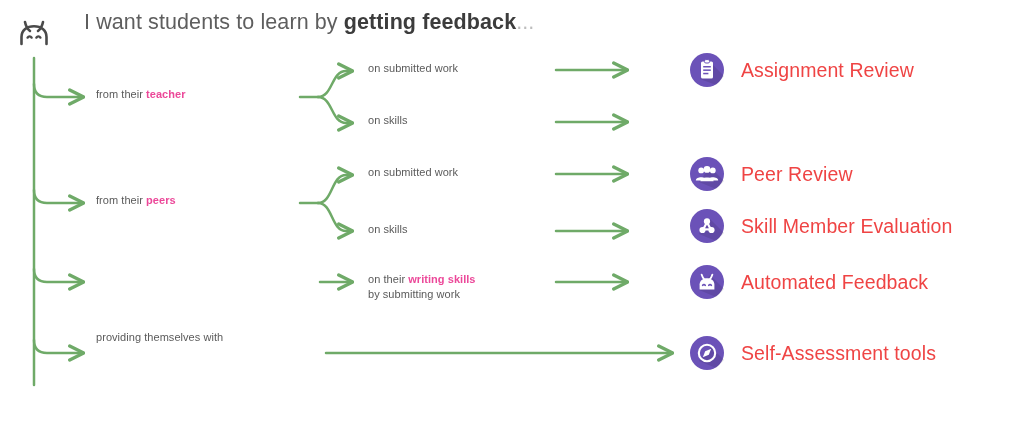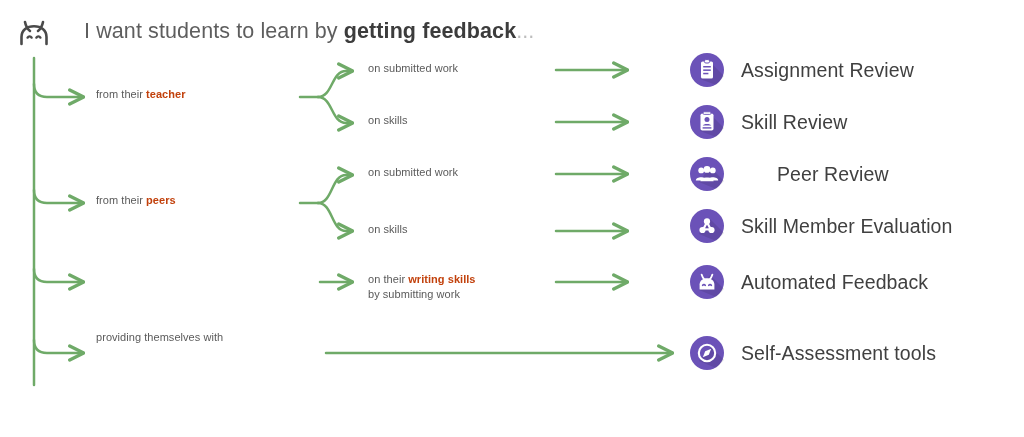--- a/index.html
+++ b/index.html
@@ -9,41 +9,41 @@
     font-family:"Liberation Sans", sans-serif;
     position:relative; overflow:hidden;
     color:#5a5a5a;
   }
   #stage { position:absolute; inset:0; width:1024px; height:437px; }
 
   
   #wires { position:absolute; left:0; top:0; width:1024px; height:437px; }
 
   
-  .header { position:absolute; left:14px; top:12px; display:flex; align-items:center; }
+  .header { position:absolute; left:14px; top:12px; display:flex; align-items:flex-start; }
   .bot-mark { width:40px; height:40px; flex:0 0 40px; }
   .header-text {
     margin-left:30px; font-size:21.5px; color:#5e5e5e;
     letter-spacing:.1px; white-space:nowrap; line-height:1;
   }
   .header-text b { font-weight:700; color:#3c3c3c; }
   .header-text .ellipsis { color:#bdbdbd; }
 
   
   .node {
     position:absolute; font-size:11px; color:#5a5a5a;
     line-height:1.32; letter-spacing:.05px; white-space:nowrap;
   }
-  .node b { font-weight:700; color:#c2410c; }
+  .node b { font-weight:700; color:#ec4899; }
 
   
   .outcome { position:absolute; display:flex; align-items:center; }
   .out-icon { width:34px; height:34px; flex:0 0 34px; }
   .out-label {
-    margin-left:17px; font-size:19.5px; color:#404040;
+    margin-left:17px; font-size:19.5px; color:#ef4444;
     letter-spacing:.1px; white-space:nowrap;
   }
 </style>
 </head>
 <body>
 
 <div id="stage">
 
   <svg id="wires" viewBox="0 0 1024 437" xmlns="http://www.w3.org/2000/svg">
     <defs>
@@ -131,34 +131,22 @@
       <rect x="14.4" y="6.6" width="5.2" height="3.4" rx="1.5" fill="#fff" stroke="#6b52b8" stroke-width="1"></rect>
       <g fill="#6b52b8">
           <rect x="13.2" y="13" width="7.6" height="1.5"></rect>
           <rect x="13.2" y="16.4" width="7.6" height="1.5"></rect>
           <rect x="13.2" y="19.8" width="5.2" height="1.5"></rect>
         </g>
     </svg>
     <div class="out-label">Assignment Review</div>
   </div>
 
-  <div class="outcome" style="left:690px; top:105px;">
-    <svg class="out-icon" viewBox="0 0 34 34">
-      <circle cx="17" cy="17" r="17" fill="#6b52b8"></circle>
-      <path d="M20,9 L34,23 L26,32 L10,26 Z" fill="#000" opacity=".10"></path>
-      <rect x="10.5" y="8.5" width="13" height="17" rx="1.8" fill="#fff"></rect>
-      <rect x="13" y="6.8" width="8" height="2.6" rx="1.2" fill="#fff" stroke="#6b52b8" stroke-width=".9"></rect>
-      <circle cx="17" cy="14.6" r="2.5" fill="#6b52b8"></circle>
-      <path d="M12.8,20.6 C12.8,18.3 21.2,18.3 21.2,20.6 Z" fill="#6b52b8"></path>
-      <rect x="12.6" y="22.2" width="8.8" height="1.4" fill="#6b52b8"></rect>
-    </svg>
-    <div class="out-label">Skill Review</div>
-  </div>
-
-  <div class="outcome" style="left:690px; top:157px;gap:36px;">
+
+  <div class="outcome" style="left:690px; top:157px;">
     <svg class="out-icon" viewBox="0 0 34 34">
       <circle cx="17" cy="17" r="17" fill="#6b52b8"></circle>
       <path d="M20,10 L34,24 L26,32 L9,25 Z" fill="#000" opacity=".10"></path>
       <g fill="#fff">
         <circle cx="11.2" cy="13.4" r="2.9"></circle>
         <circle cx="22.8" cy="13.4" r="2.9"></circle>
         <circle cx="17" cy="12.4" r="3.4"></circle>
         <path d="M5.8,23.4 C5.8,19.2 16.6,19.2 16.6,23.4 Z"></path>
         <path d="M17.4,23.4 C17.4,19.2 28.2,19.2 28.2,23.4 Z"></path>
         <path d="M10.4,24.2 C10.4,19.4 23.6,19.4 23.6,24.2 Z"></path>

